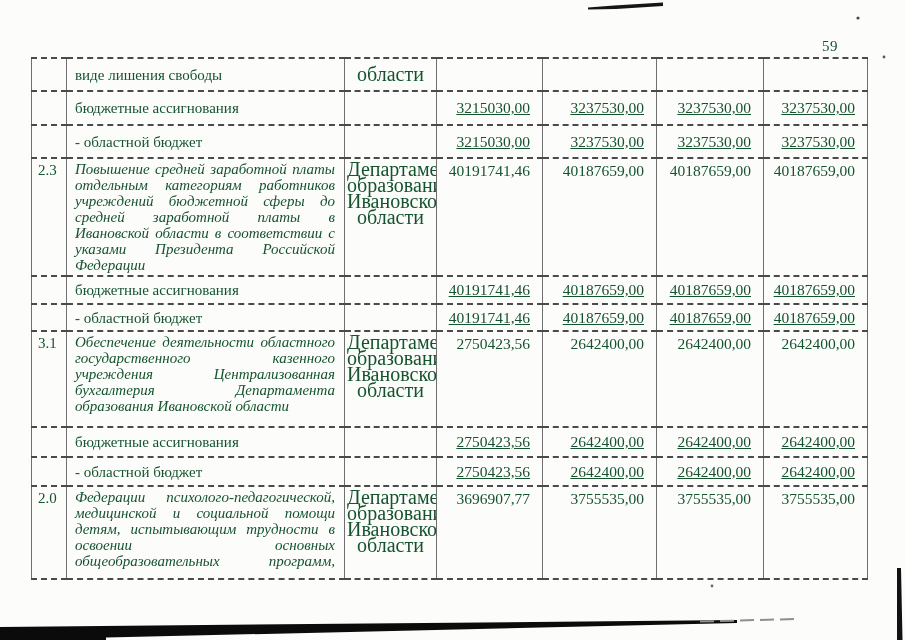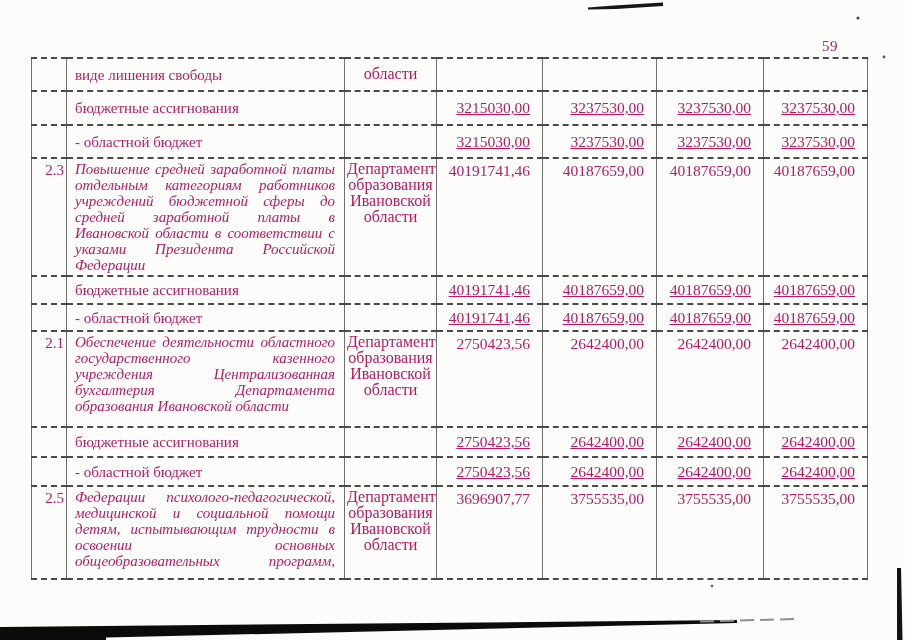--- a/index.html
+++ b/index.html
@@ -5,21 +5,21 @@
   html, body { margin:0; padding:0; }
   body {
     width:905px; height:640px;
     background:#ffffff;
     font-family:"Liberation Serif", serif;
   }
   .page {
     position:relative;
     width:905px; height:640px;
     background:#fcfcfb;
-    color:#be185d;
+    color:#14532d;
     overflow:hidden;
   }
   .page-number {
     position:absolute;
     left:822px; top:38px;
     font-size:15px;
     letter-spacing:0.5px;
   }
   table.budget-table {
     position:absolute;
@@ -33,29 +33,28 @@
     border-right:1.5px solid #6f6f6f;
     border-top:2px dashed #4a4a4a;
     border-bottom:2px dashed #4a4a4a;
     overflow:hidden;
     box-sizing:border-box;
   }
   .c-num {
     font-size:15px;
     vertical-align:top;
     padding:3px 2px 0 6px;
-    text-align:right;
   }
   .c-desc {
     font-size:15px;
     line-height:16px;
     padding:2px 9px 2px 8px;
   }
   .c-dept {
-    font-size:16px;
+    font-size:20px;
     line-height:16px;
     text-align:center;
     vertical-align:top;
     padding:2px 2px;
   }
   .c-val {
     font-size:15.5px;
     text-align:right;
     padding-right:12px;
     white-space:nowrap;
@@ -137,21 +136,21 @@
       <tr class="r-sub" style="height:27px">
         <td class="c-num"></td>
         <td class="c-desc">- областной бюджет</td>
         <td class="c-dept"></td>
         <td class="c-val">40191741,46</td>
         <td class="c-val">40187659,00</td>
         <td class="c-val">40187659,00</td>
         <td class="c-val">40187659,00</td>
       </tr>
       <tr class="r-main" style="height:96px">
-        <td class="c-num">2.1</td>
+        <td class="c-num">3.1</td>
         <td class="c-desc">Обеспечение деятельности областного государственного казенного учреждения Централизованная бухгалтерия Департамента образования Ивановской области</td>
         <td class="c-dept">Департамент образования Ивановской области</td>
         <td class="c-val">2750423,56</td>
         <td class="c-val">2642400,00</td>
         <td class="c-val">2642400,00</td>
         <td class="c-val">2642400,00</td>
       </tr>
       <tr class="r-sub" style="height:30px">
         <td class="c-num"></td>
         <td class="c-desc">бюджетные ассигнования</td>
@@ -164,21 +163,21 @@
       <tr class="r-sub" style="height:29px">
         <td class="c-num"></td>
         <td class="c-desc">- областной бюджет</td>
         <td class="c-dept"></td>
         <td class="c-val">2750423,56</td>
         <td class="c-val">2642400,00</td>
         <td class="c-val">2642400,00</td>
         <td class="c-val">2642400,00</td>
       </tr>
       <tr class="r-main r-just" style="height:93px">
-        <td class="c-num">2.5</td>
+        <td class="c-num">2.0</td>
         <td class="c-desc">Федерации психолого-педагогической, медицинской и социальной помощи детям, испытывающим трудности в освоении основных общеобразовательных программ,</td>
         <td class="c-dept">Департамент образования Ивановской области</td>
         <td class="c-val">3696907,77</td>
         <td class="c-val">3755535,00</td>
         <td class="c-val">3755535,00</td>
         <td class="c-val">3755535,00</td>
       </tr>
     </tbody>
   </table>
 

